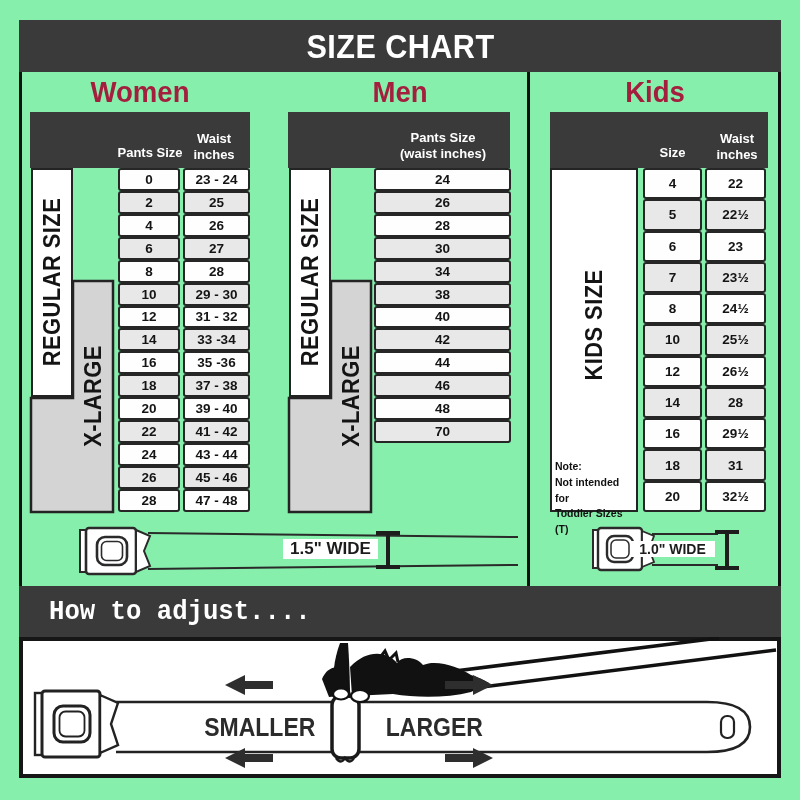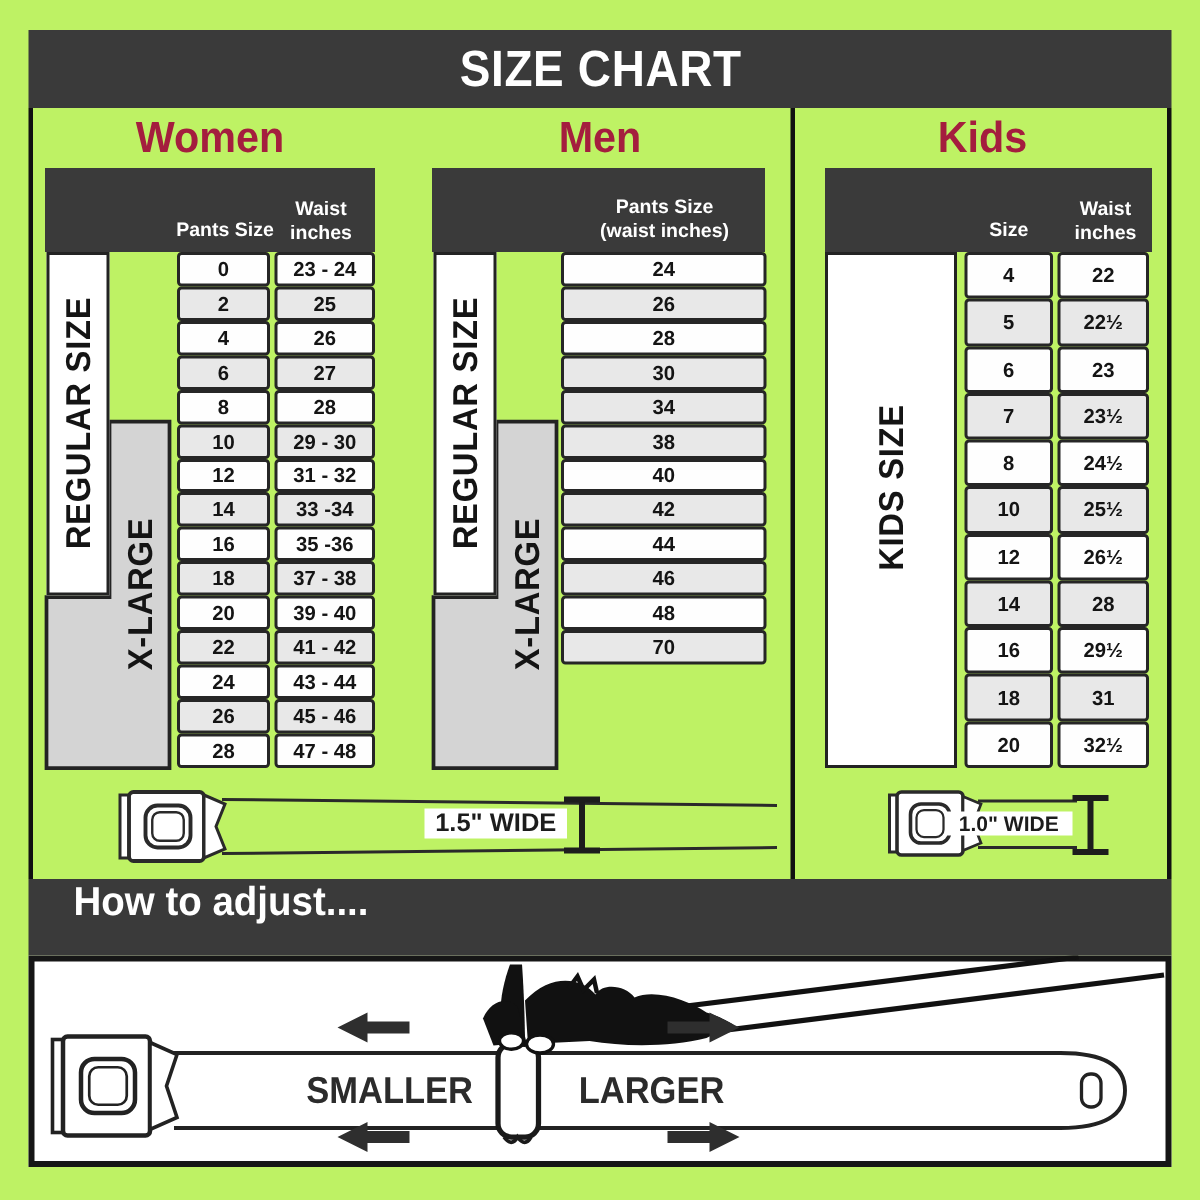--- a/index.html
+++ b/index.html
@@ -1,16 +1,16 @@
 <!DOCTYPE html>
 <html><head>
 <meta charset="utf-8">
 <style>
   html,body{margin:0;padding:0;background:#ffffff;}
-  #stage{position:relative;width:800px;height:800px;background:#bef264;overflow:hidden;
+  #stage{position:relative;width:800px;height:800px;background:#86efac;overflow:hidden;
          font-family:"Liberation Sans","DejaVu Sans",sans-serif;color:#1a1a1a;}
   .abs{position:absolute;}
   
   #title-bar{left:19px;top:20px;width:762px;height:52px;background:#3a3a3a;
              display:flex;align-items:center;justify-content:center;}
   #title-bar span{color:#fff;font-weight:bold;font-size:34px;letter-spacing:.5px;
                   transform:scaleX(.9);white-space:nowrap;}
   
   .vline{width:3px;background:#111;}
   
@@ -37,21 +37,21 @@
   #men-rows .trow{height:22.93px;}
   #kids-rows{left:643px;top:168px;width:123px;}
   #kids-rows .trow{height:31.27px;}
   #kids-rows .tcell:first-child{flex:0 0 59px;}
   
   #kids-note{font-size:10.5px;font-weight:bold;line-height:1.5;color:#111;}
   
   .belt-label{font-weight:bold;color:#1c1c1c;text-align:center;}
   
   #adjust-bar{left:19px;top:586px;width:762px;height:51px;background:#3a3a3a;
-              display:flex;align-items:flex-start;}
+              display:flex;align-items:center;font-family:Liberation Mono, monospace;}
   #adjust-bar span{color:#fff;font-weight:bold;font-size:27px;margin-left:30px;transform:scaleX(.95);
                    transform-origin:left center;white-space:nowrap;}
   #adjust-box{left:19px;top:637px;width:762px;height:141px;border:4px solid #161616;
               box-sizing:border-box;background:#fff;}
   .adjust-word{font-weight:bold;font-size:25px;color:#2b2b2b;text-align:center;transform:scaleX(.92);}
   svg{display:block;}
 </style>
 </head>
 <body>
 
@@ -191,20 +191,25 @@
         <div class="tcell">70</div>
       </div>
     </div>
 
   <div class="abs thead" style="left:550px;top:112px;width:218px;height:56px;">
     <span class="hspan" style="left:95px;width:55px;bottom:7px;">Size</span>
     <span class="hspan" style="left:157px;width:60px;bottom:5px;">Waist inches</span>
   </div>
   <div class="abs whitebox" style="left:550px;top:168px;width:88px;height:344px;"></div>
   <div class="abs vlabel" style="left:464px;top:310px;width:260px;height:30px;">KIDS SIZE</div>
+  <div class="abs" id="kids-note" style="left:555px;top:459px;width:80px;">
+    <div>Note:</div>
+    <div>Not intended for</div>
+    <div>Toddler Sizes (T)</div>
+  </div>
   <div class="abs rows" id="kids-rows">
       <div class="trow">
         <div class="tcell">4</div>
         <div class="tcell">22</div>
       </div>
       <div class="trow alt">
         <div class="tcell">5</div>
         <div class="tcell">22½</div>
       </div>
       <div class="trow">

